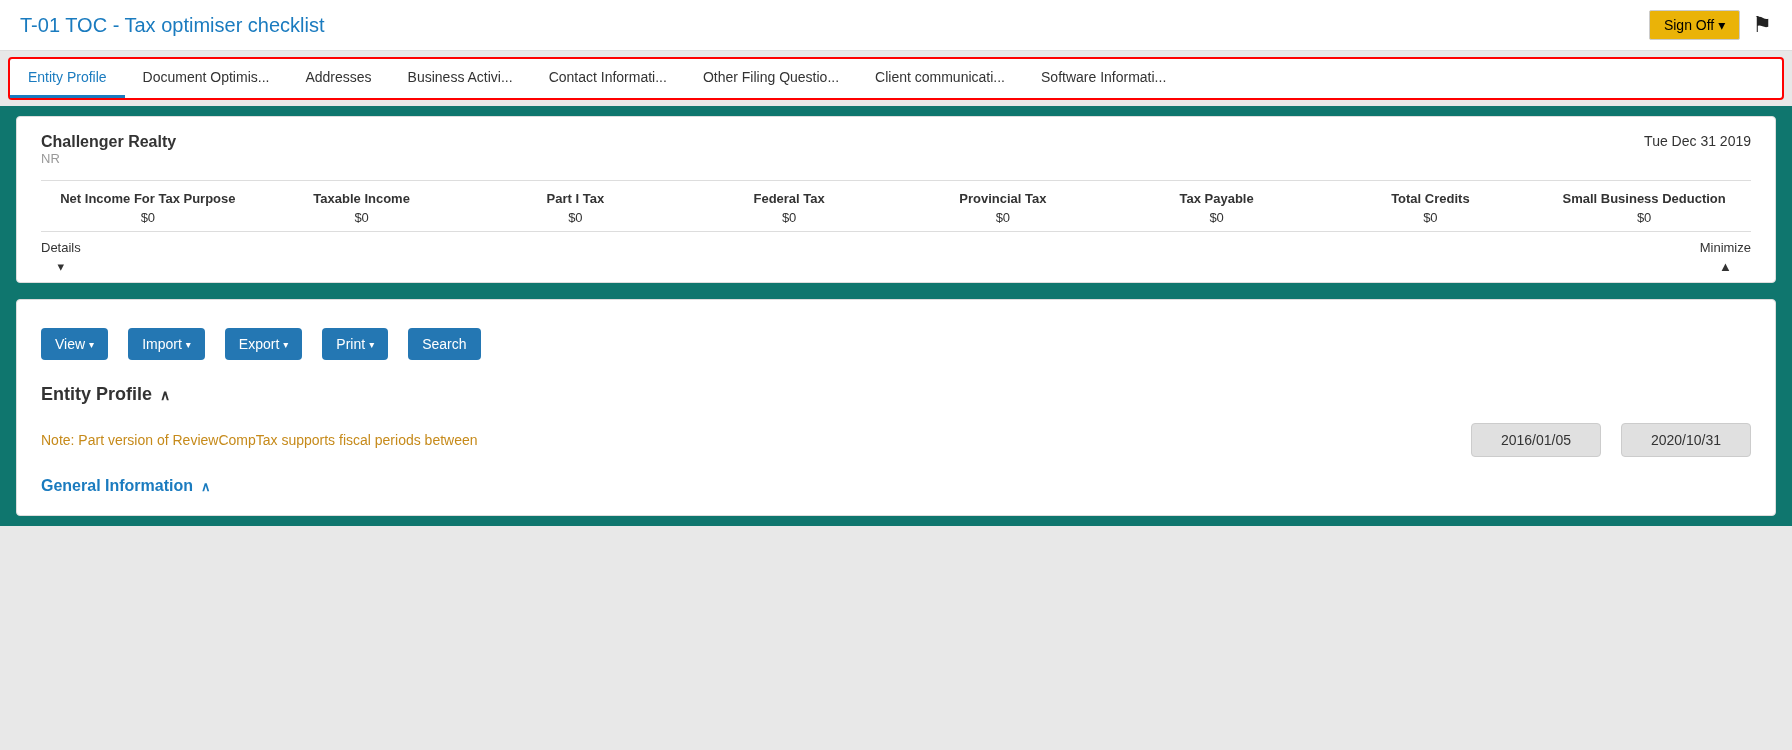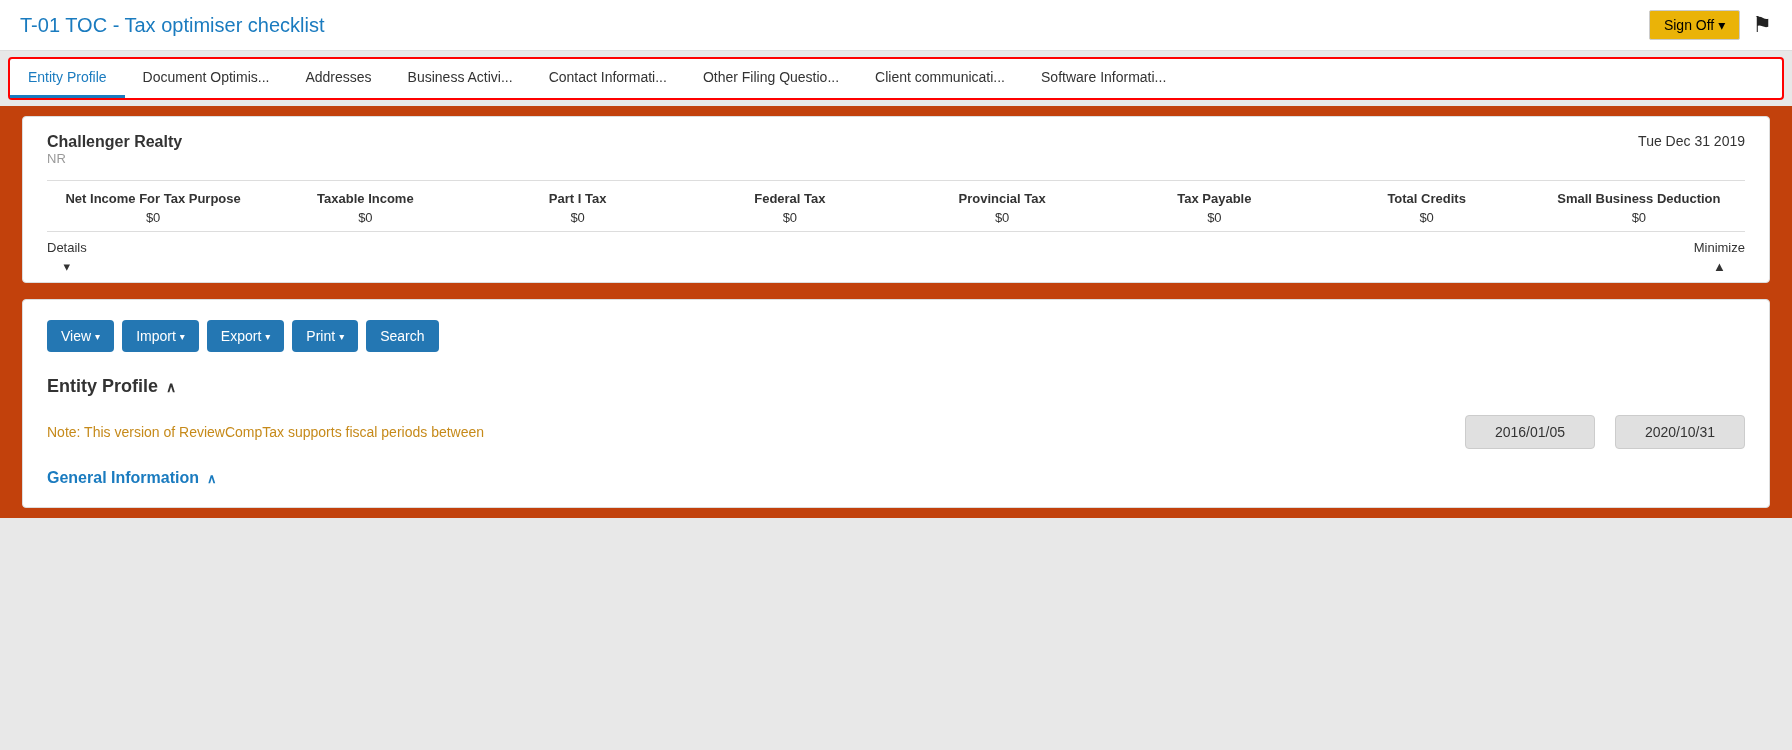--- a/index.html
+++ b/index.html
@@ -66,22 +66,22 @@
       border-bottom: 3px solid transparent;
     }
     .tab.active {
       color: #1a7bbf;
       border-bottom: 3px solid #1a7bbf;
       font-weight: 500;
     }
 
     
     .main-content {
-      padding: 10px 22px;
-      background: #c2410c;
+      padding: 10px 16px;
+      background: #0f766e;
     }
 
     
     .summary-card {
       background: #fff;
       border: 1px solid #ddd;
       border-radius: 4px;
       margin-bottom: 16px;
       padding: 16px 24px 0 24px;
     }
@@ -145,22 +145,23 @@
     .content-card {
       background: #fff;
       border: 1px solid #ddd;
       border-radius: 4px;
       padding: 20px 24px;
     }
 
     
     .toolbar {
       display: flex;
-      gap: 8px;
+      gap: 20px;
       margin-bottom: 24px;
+      margin-top: 8px;
     }
     .toolbar-btn {
       background: #2477b3;
       color: #fff;
       border: none;
       padding: 8px 14px;
       border-radius: 4px;
       cursor: pointer;
       font-size: 14px;
       display: flex;
@@ -324,21 +325,21 @@
           <span>Search</span>
         </button>
       </div>
 
     <div class="section-title">
       <span>Entity Profile</span>
       <span class="chevron">∧</span>
     </div>
 
     <div class="note-row">
-      <span class="note-text">Note: This version of ReviewCompTax supports fiscal periods between</span>
+      <span class="note-text">Note: Part version of ReviewCompTax supports fiscal periods between</span>
       <div class="date-badge">2016/01/05</div>
       <div class="date-badge">2020/10/31</div>
     </div>
 
     <div class="general-info-title">
       <span>General Information</span>
       <span class="chevron">∧</span>
     </div>
   </div>
 

